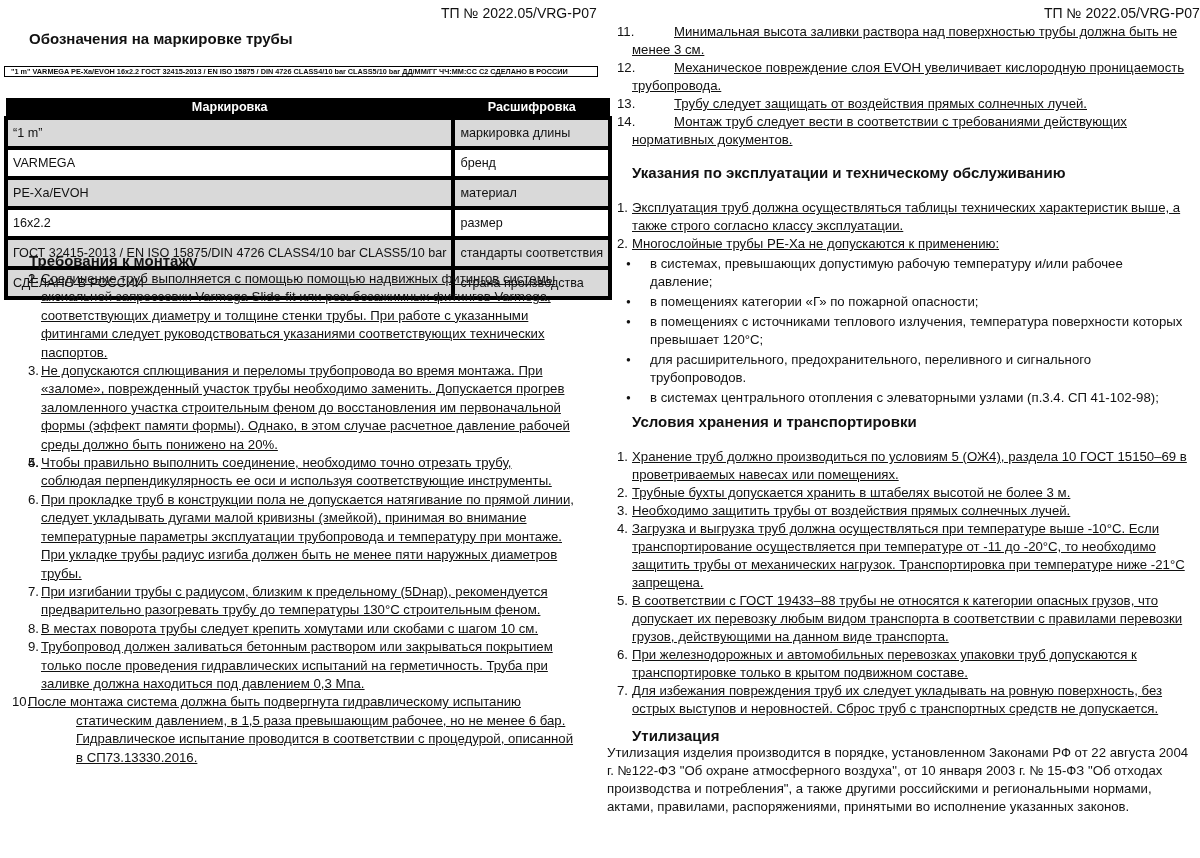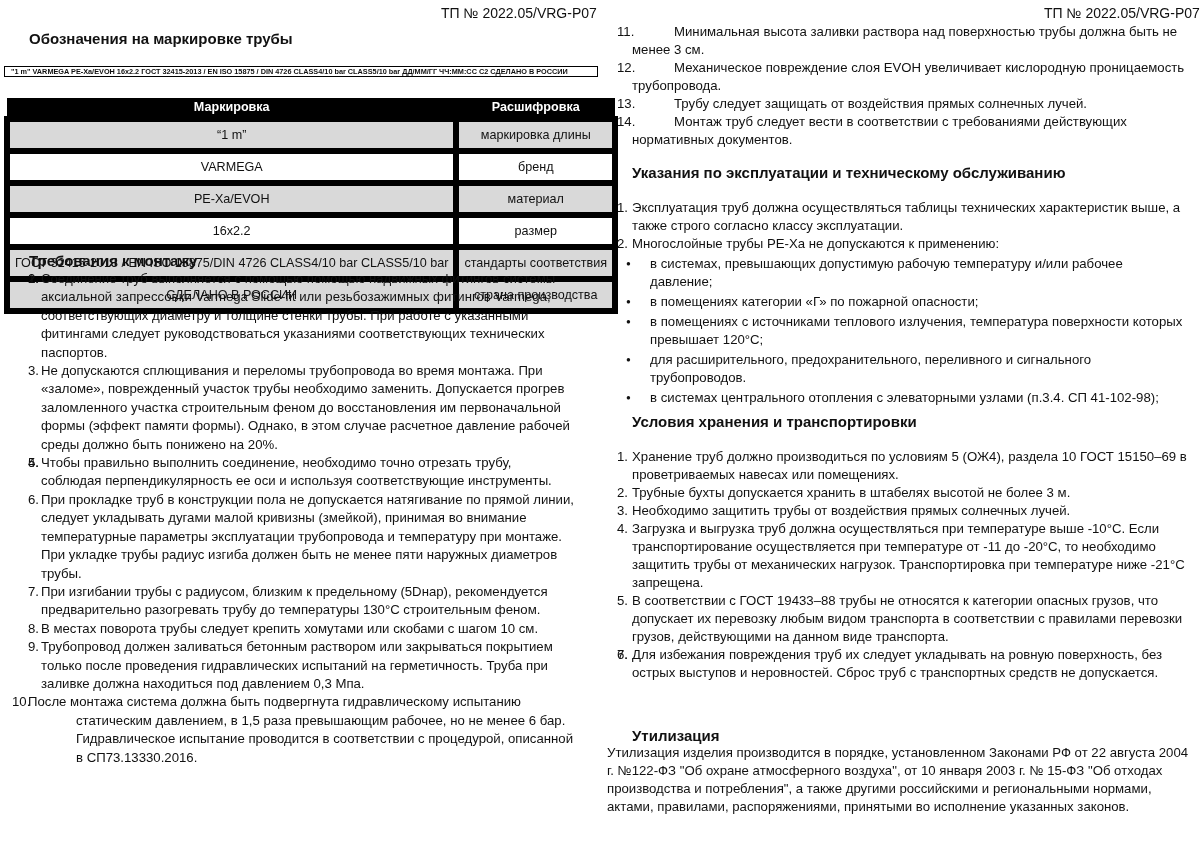--- a/index.html
+++ b/index.html
@@ -19,28 +19,28 @@
       font-size: 7.3px; line-height: 9px; font-weight: bold; padding-left: 6px; white-space: nowrap; overflow: hidden;
     }
     table.mark {
       position: absolute; left: 4px; top: 98px; width: 587px;
       border-collapse: collapse; font-size: 12.6px;
     }
     table.mark th {
       background: #000; color: #fff; font-weight: bold; height: 18px; padding: 0; line-height: 16px;
     }
     table.mark td {
-      height: 16px; padding: 5px; text-align: center; line-height: 15px;
-      border: 6px solid #000000; white-space: nowrap;
+      height: 16px; padding: 5px; text-align: left; line-height: 15px;
+      border: 4px solid #000000; white-space: nowrap;
     }
     table.mark tr.g td { background: #d9d9d9; }
     table.mark tr.w td { background: #ffffff; }
     table.mark col.c1 { width: 409px; }
     .list { position: absolute; }
-    .li { position: relative; padding-left: 41px; }
+    .li { position: relative; padding-left: 41px; text-decoration: underline; }
     .li .n { position: absolute; left: 28px; top: 0; }
     .li.wide { padding-left: 41px; }
     .li.wide .n { left: 12px; }
     .bul { position: relative; padding-left: 47px; }
     .bul .b { position: absolute; left: 23px; top: 0; font-size: 10px; }
     .para { position: absolute; }
   </style>
 </head>
 <body>
 
@@ -142,19 +142,19 @@
       <div class="bul" style="margin-top: 2px;"><span class="b" style="font-size: 8px;">●</span><span>в системах центрального отопления с элеваторными узлами (п.3.4. СП 41-102-98);</span></div>
     </div>
 
   <h2 style="left:29px; top:413px;">Условия хранения и транспортировки</h2>
   <div class="list" id="storage" style="left:0; top:448px; width:585px;">
       <div class="li" style="padding-left: 29px;"><span class="n" style="left: 14px;">1.</span><span>Хранение труб должно производиться по условиям 5 (ОЖ4), раздела 10 ГОСТ 15150–69 в проветриваемых навесах или помещениях.</span></div>
       <div class="li" style="padding-left: 29px;"><span class="n" style="left: 14px;">2.</span><span>Трубные бухты допускается хранить в штабелях высотой не более 3 м.</span></div>
       <div class="li" style="padding-left: 29px;"><span class="n" style="left: 14px;">3.</span><span>Необходимо защитить трубы от воздействия прямых солнечных лучей.</span></div>
       <div class="li" style="padding-left: 29px;"><span class="n" style="left: 14px;">4.</span><span>Загрузка и выгрузка труб должна осуществляться при температуре выше -10°С.  Если транспортирование осуществляется при температуре от -11 до -20°С, то необходимо защитить трубы от механических нагрузок. Транспортировка при температуре ниже -21°С запрещена.</span></div>
       <div class="li" style="padding-left: 29px;"><span class="n" style="left: 14px;">5.</span><span>В соответствии с ГОСТ 19433–88 трубы не относятся к категории опасных грузов, что допускает их перевозку любым видом транспорта в соответствии с правилами перевозки грузов, действующими на данном виде транспорта.</span></div>
-      <div class="li" style="padding-left: 29px;"><span class="n" style="left: 14px;">6.</span></div>
+      <div class="li" style="padding-left: 29px;"><span class="n" style="left: 14px;">6.</span><span>При железнодорожных и автомобильных перевозках упаковки труб допускаются к транспортировке только в крытом подвижном составе.</span></div>
       <div class="li" style="padding-left: 29px;"><span class="n" style="left: 14px;">7.</span><span>Для избежания повреждения труб их следует укладывать на ровную поверхность, без острых выступов и неровностей. Сброс труб с транспортных средств не допускается.</span></div>
     </div>
 
   <h2 style="left:29px; top:727px;">Утилизация</h2>
   <div class="para" style="left:4px; top:744px; width:585px;">Утилизация изделия производится в порядке, установленном Законами РФ от 22 августа 2004 г. №122-ФЗ "Об охране атмосферного воздуха", от 10 января 2003 г. № 15-ФЗ "Об отходах производства и потребления", а также другими российскими и региональными нормами, актами, правилами, распоряжениями, принятыми во исполнение указанных законов.</div>
 </div>
 
 </body></html>

